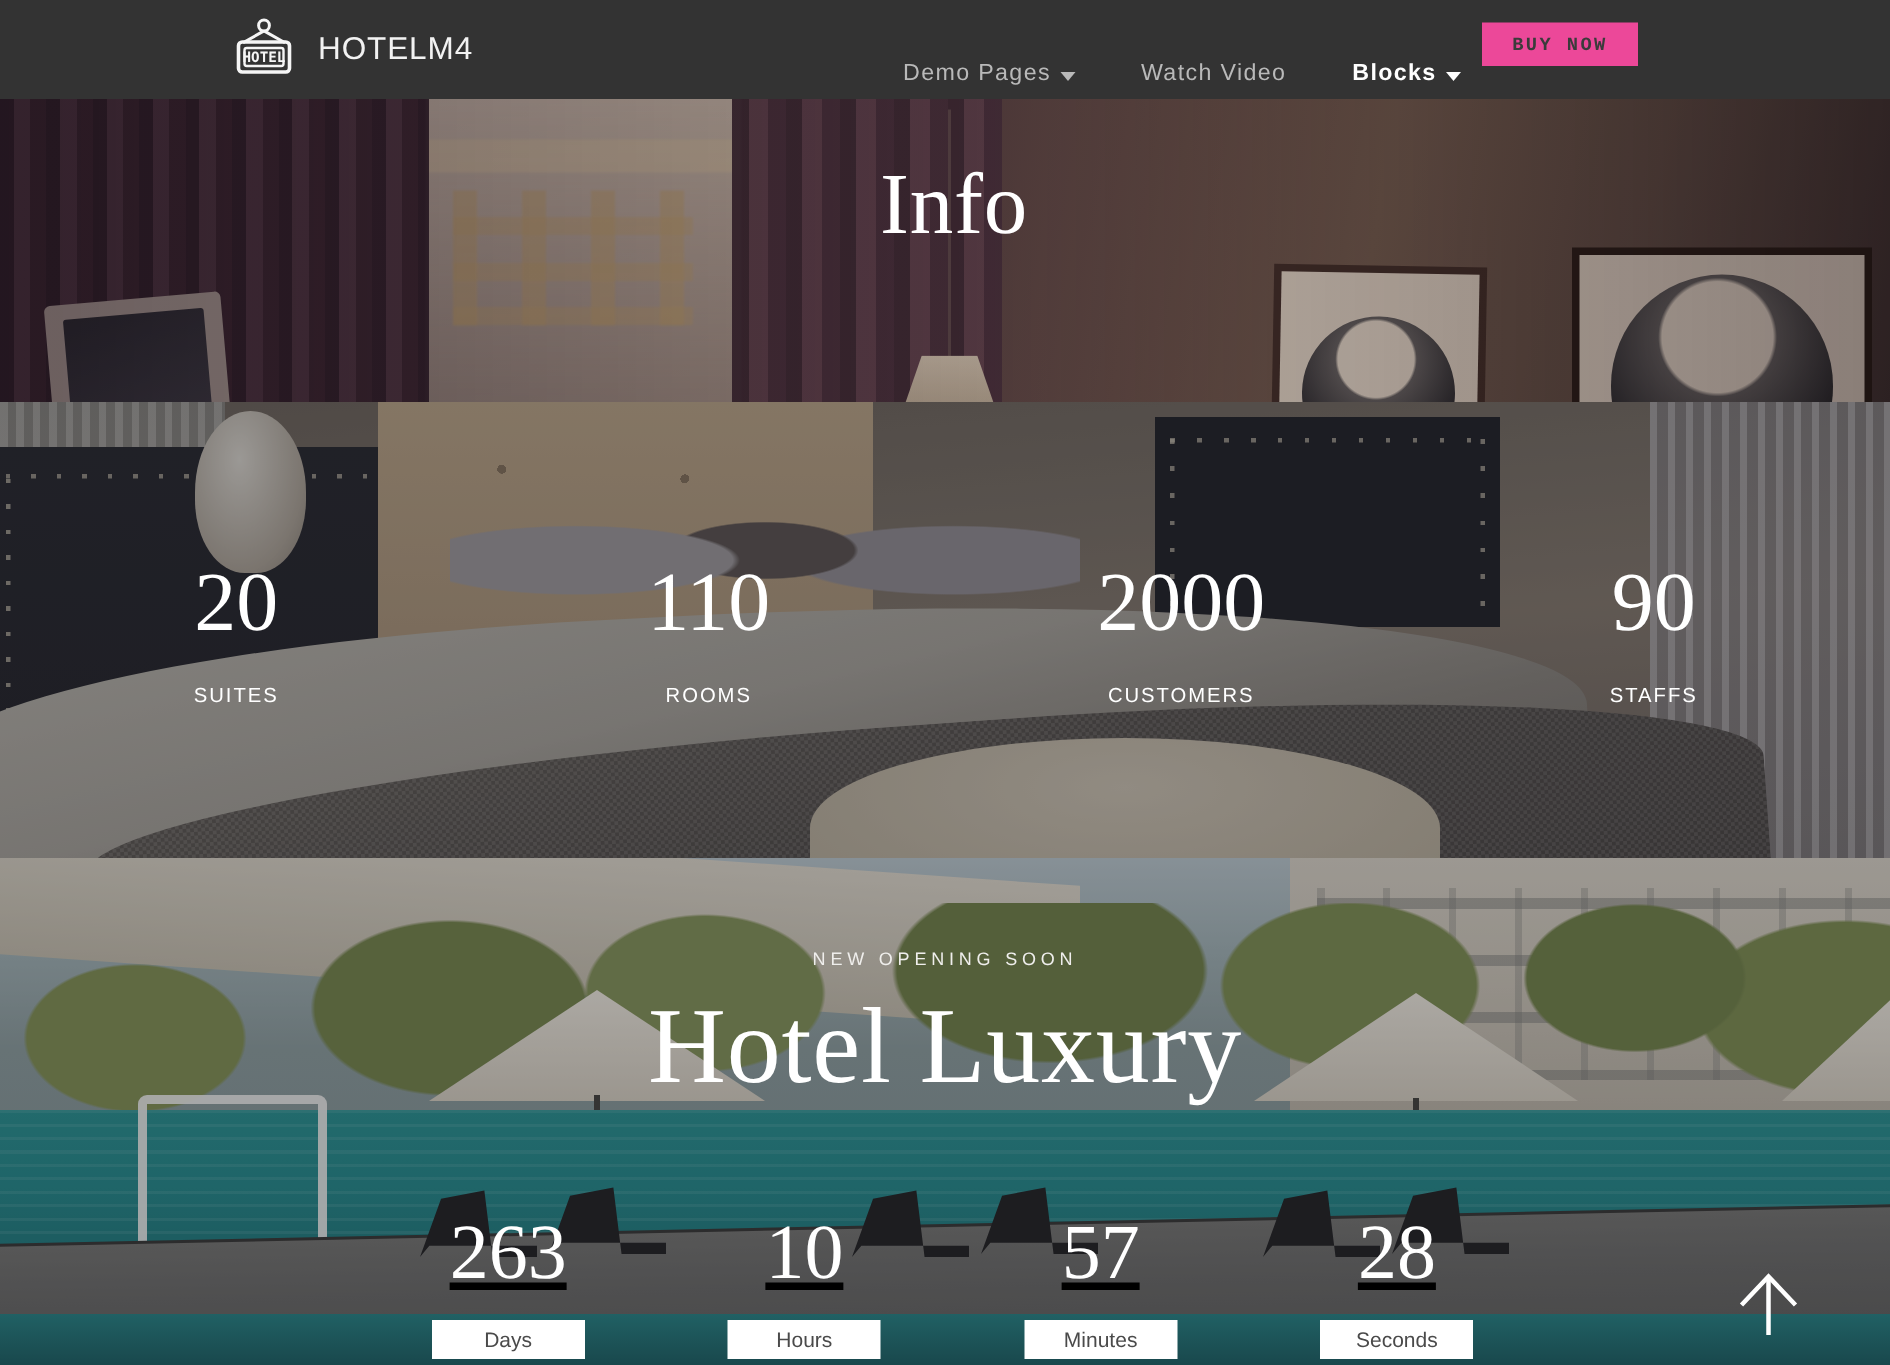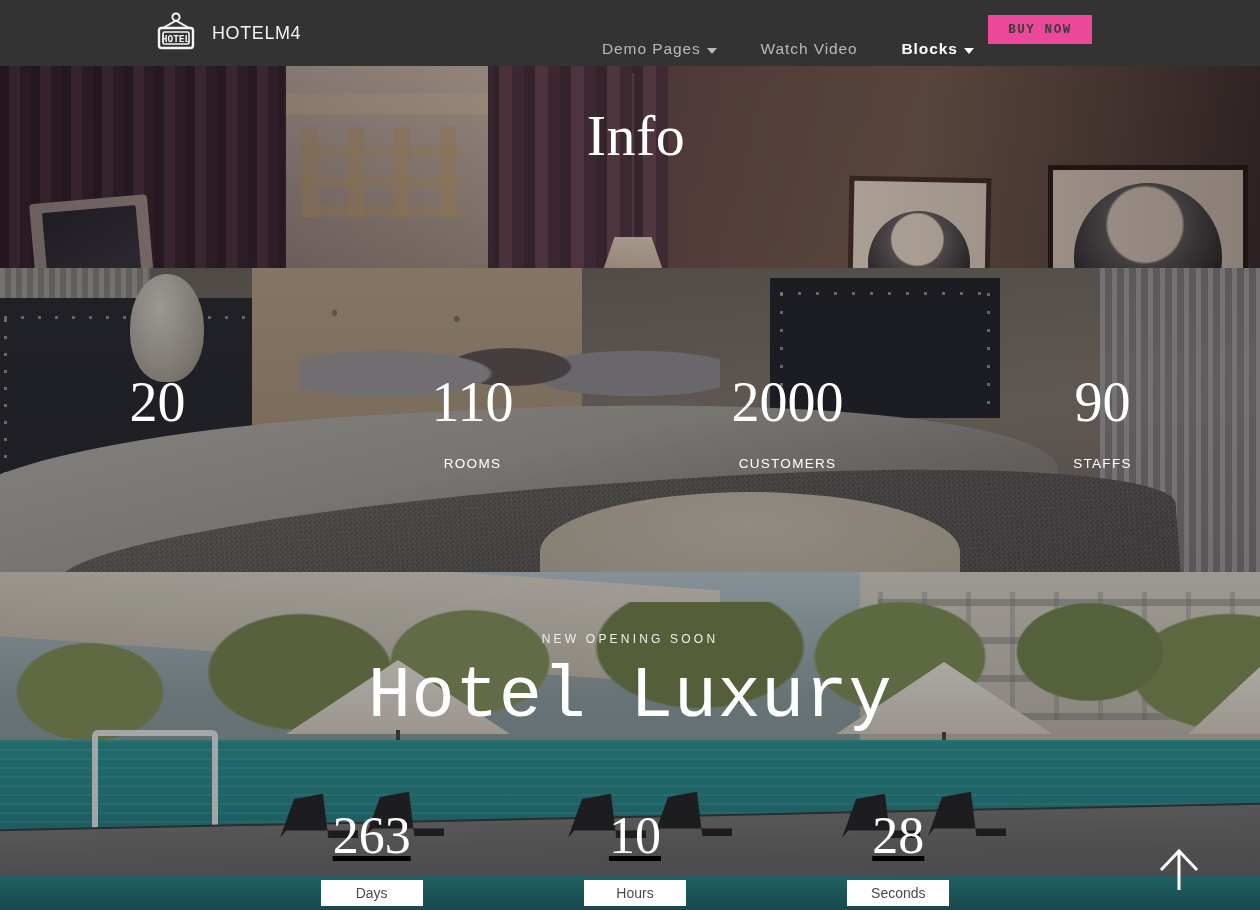--- a/index.html
+++ b/index.html
@@ -29,21 +29,21 @@
     align-items: center;
     gap: 10px;
     text-decoration: none;
   }
   .brand-icon {
     width: 52px; height: 44px;
     display: flex; align-items: center; justify-content: center;
   }
   .brand-name {
     color: #f2f2f2;
-    font-size: 18px;
+    font-size: 21px;
     letter-spacing: 0.6px;
     font-weight: 400;
   }
   .nav-links {
     position: absolute;
     left: 580px;
     display: flex;
     align-items: center;
     height: 59px;
   }
@@ -452,21 +452,21 @@
     color: #efeeec;
     font-size: 12px;
     letter-spacing: 3.2px;
     font-weight: 400;
   }
   .pool-title {
     position: absolute;
     top: 86px; left: 0; width: 1260px;
     text-align: center;
     color: #ffffff;
-    font-family: Liberation Mono, monospace;
+    font-family: Liberation Serif, serif;
     font-size: 72px;
     line-height: 1.1;
     font-weight: 400;
     letter-spacing: 0.5px;
   }
   .countdown {
     position: absolute;
     top: 238px; left: 240px;
     width: 790px;
     display: flex;
@@ -573,20 +573,21 @@
     <div class="bed-drapes-r"></div>
     <div class="bed-top"></div>
     <div class="bed-duvet"></div>
     <div class="bed-bench"></div>
     <div class="counters-wash"></div>
   </div>
 
   <div class="counter-row">
     <div class="counter">
       <div class="counter-num">20</div>
+      <div class="counter-label">SUITES</div>
     </div>
     <div class="counter">
       <div class="counter-num">110</div>
       <div class="counter-label">ROOMS</div>
     </div>
     <div class="counter">
       <div class="counter-num">2000</div>
       <div class="counter-label">CUSTOMERS</div>
     </div>
     <div class="counter">
@@ -628,20 +629,24 @@
     <div class="countdown">
       <div class="cd-item">
         <div class="cd-num">263</div>
         <div class="cd-label">Days</div>
       </div>
       <div class="cd-item">
         <div class="cd-num">10</div>
         <div class="cd-label">Hours</div>
       </div>
       <div class="cd-item">
+        <div class="cd-num">57</div>
+        <div class="cd-label">Minutes</div>
+      </div>
+      <div class="cd-item">
         <div class="cd-num">28</div>
         <div class="cd-label">Seconds</div>
       </div>
     </div>
   </div>
 
   <div class="scroll-top">
     <svg width="58" height="48" viewBox="0 0 58 48" fill="none" xmlns="http://www.w3.org/2000/svg">
       <path d="M29 46 L29 8" stroke="#ffffff" stroke-width="3"></path>
       <path d="M11 26 L29 7 L47 26" stroke="#ffffff" stroke-width="3" fill="none"></path>

